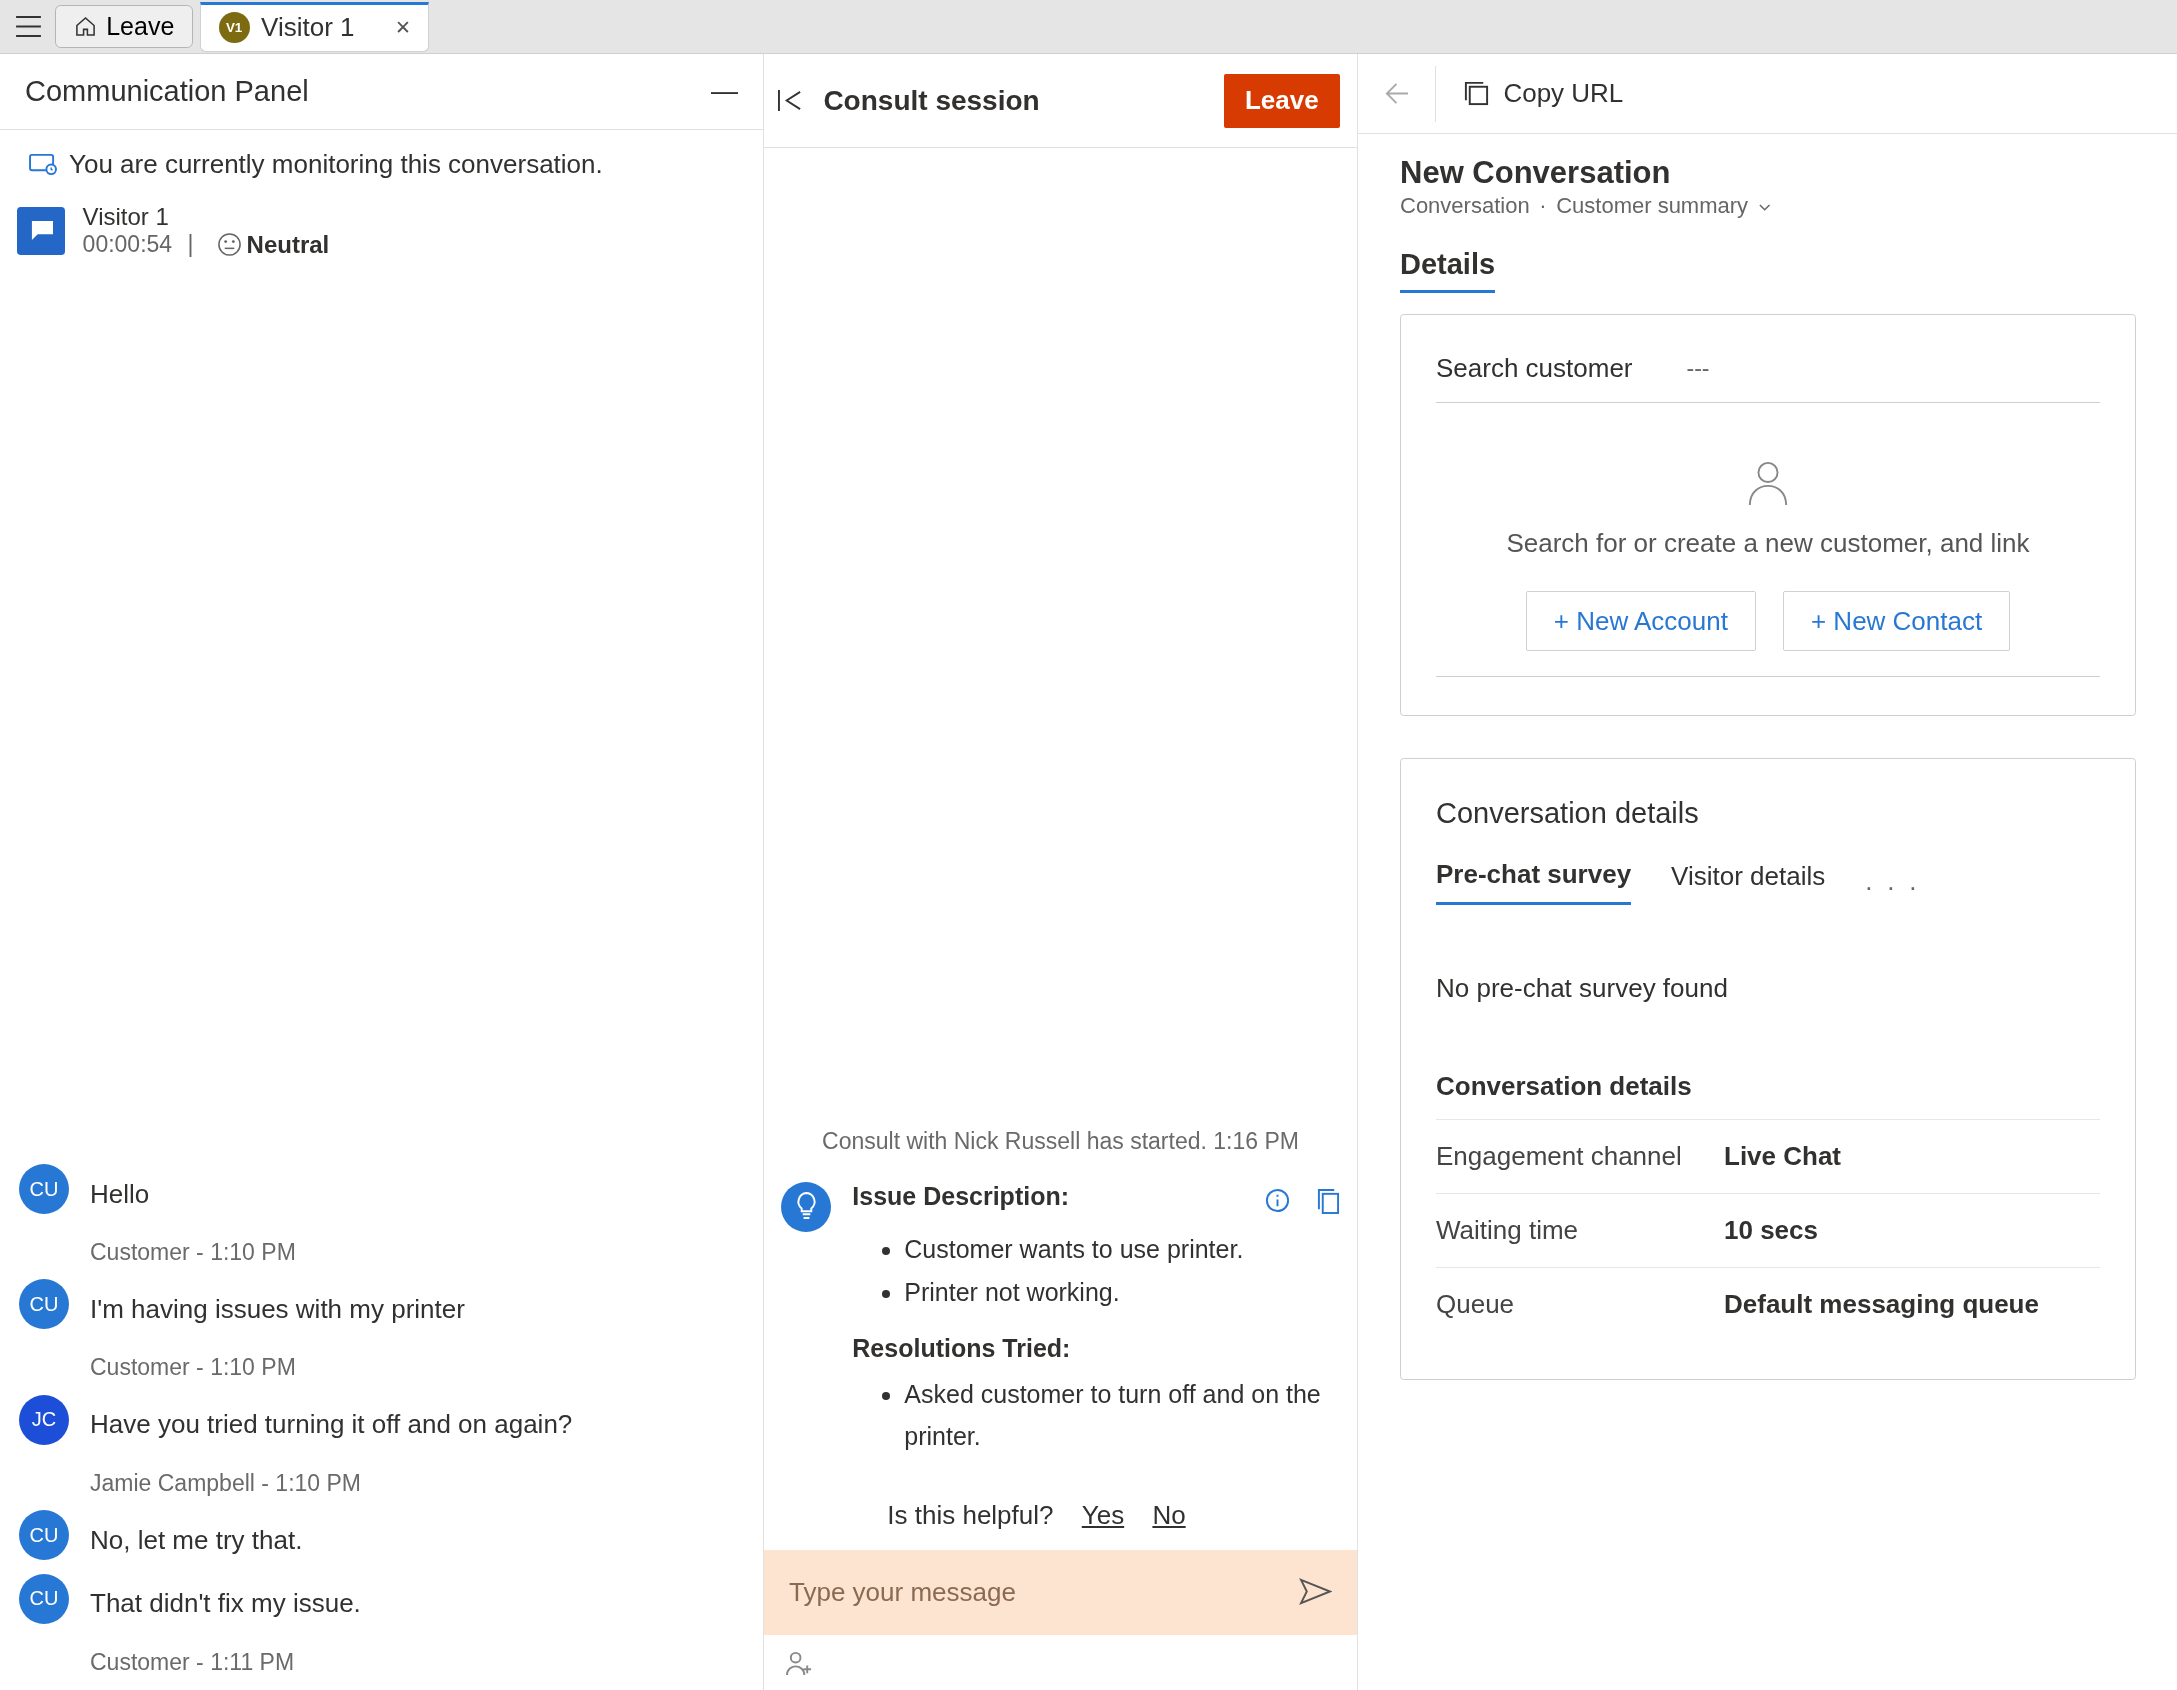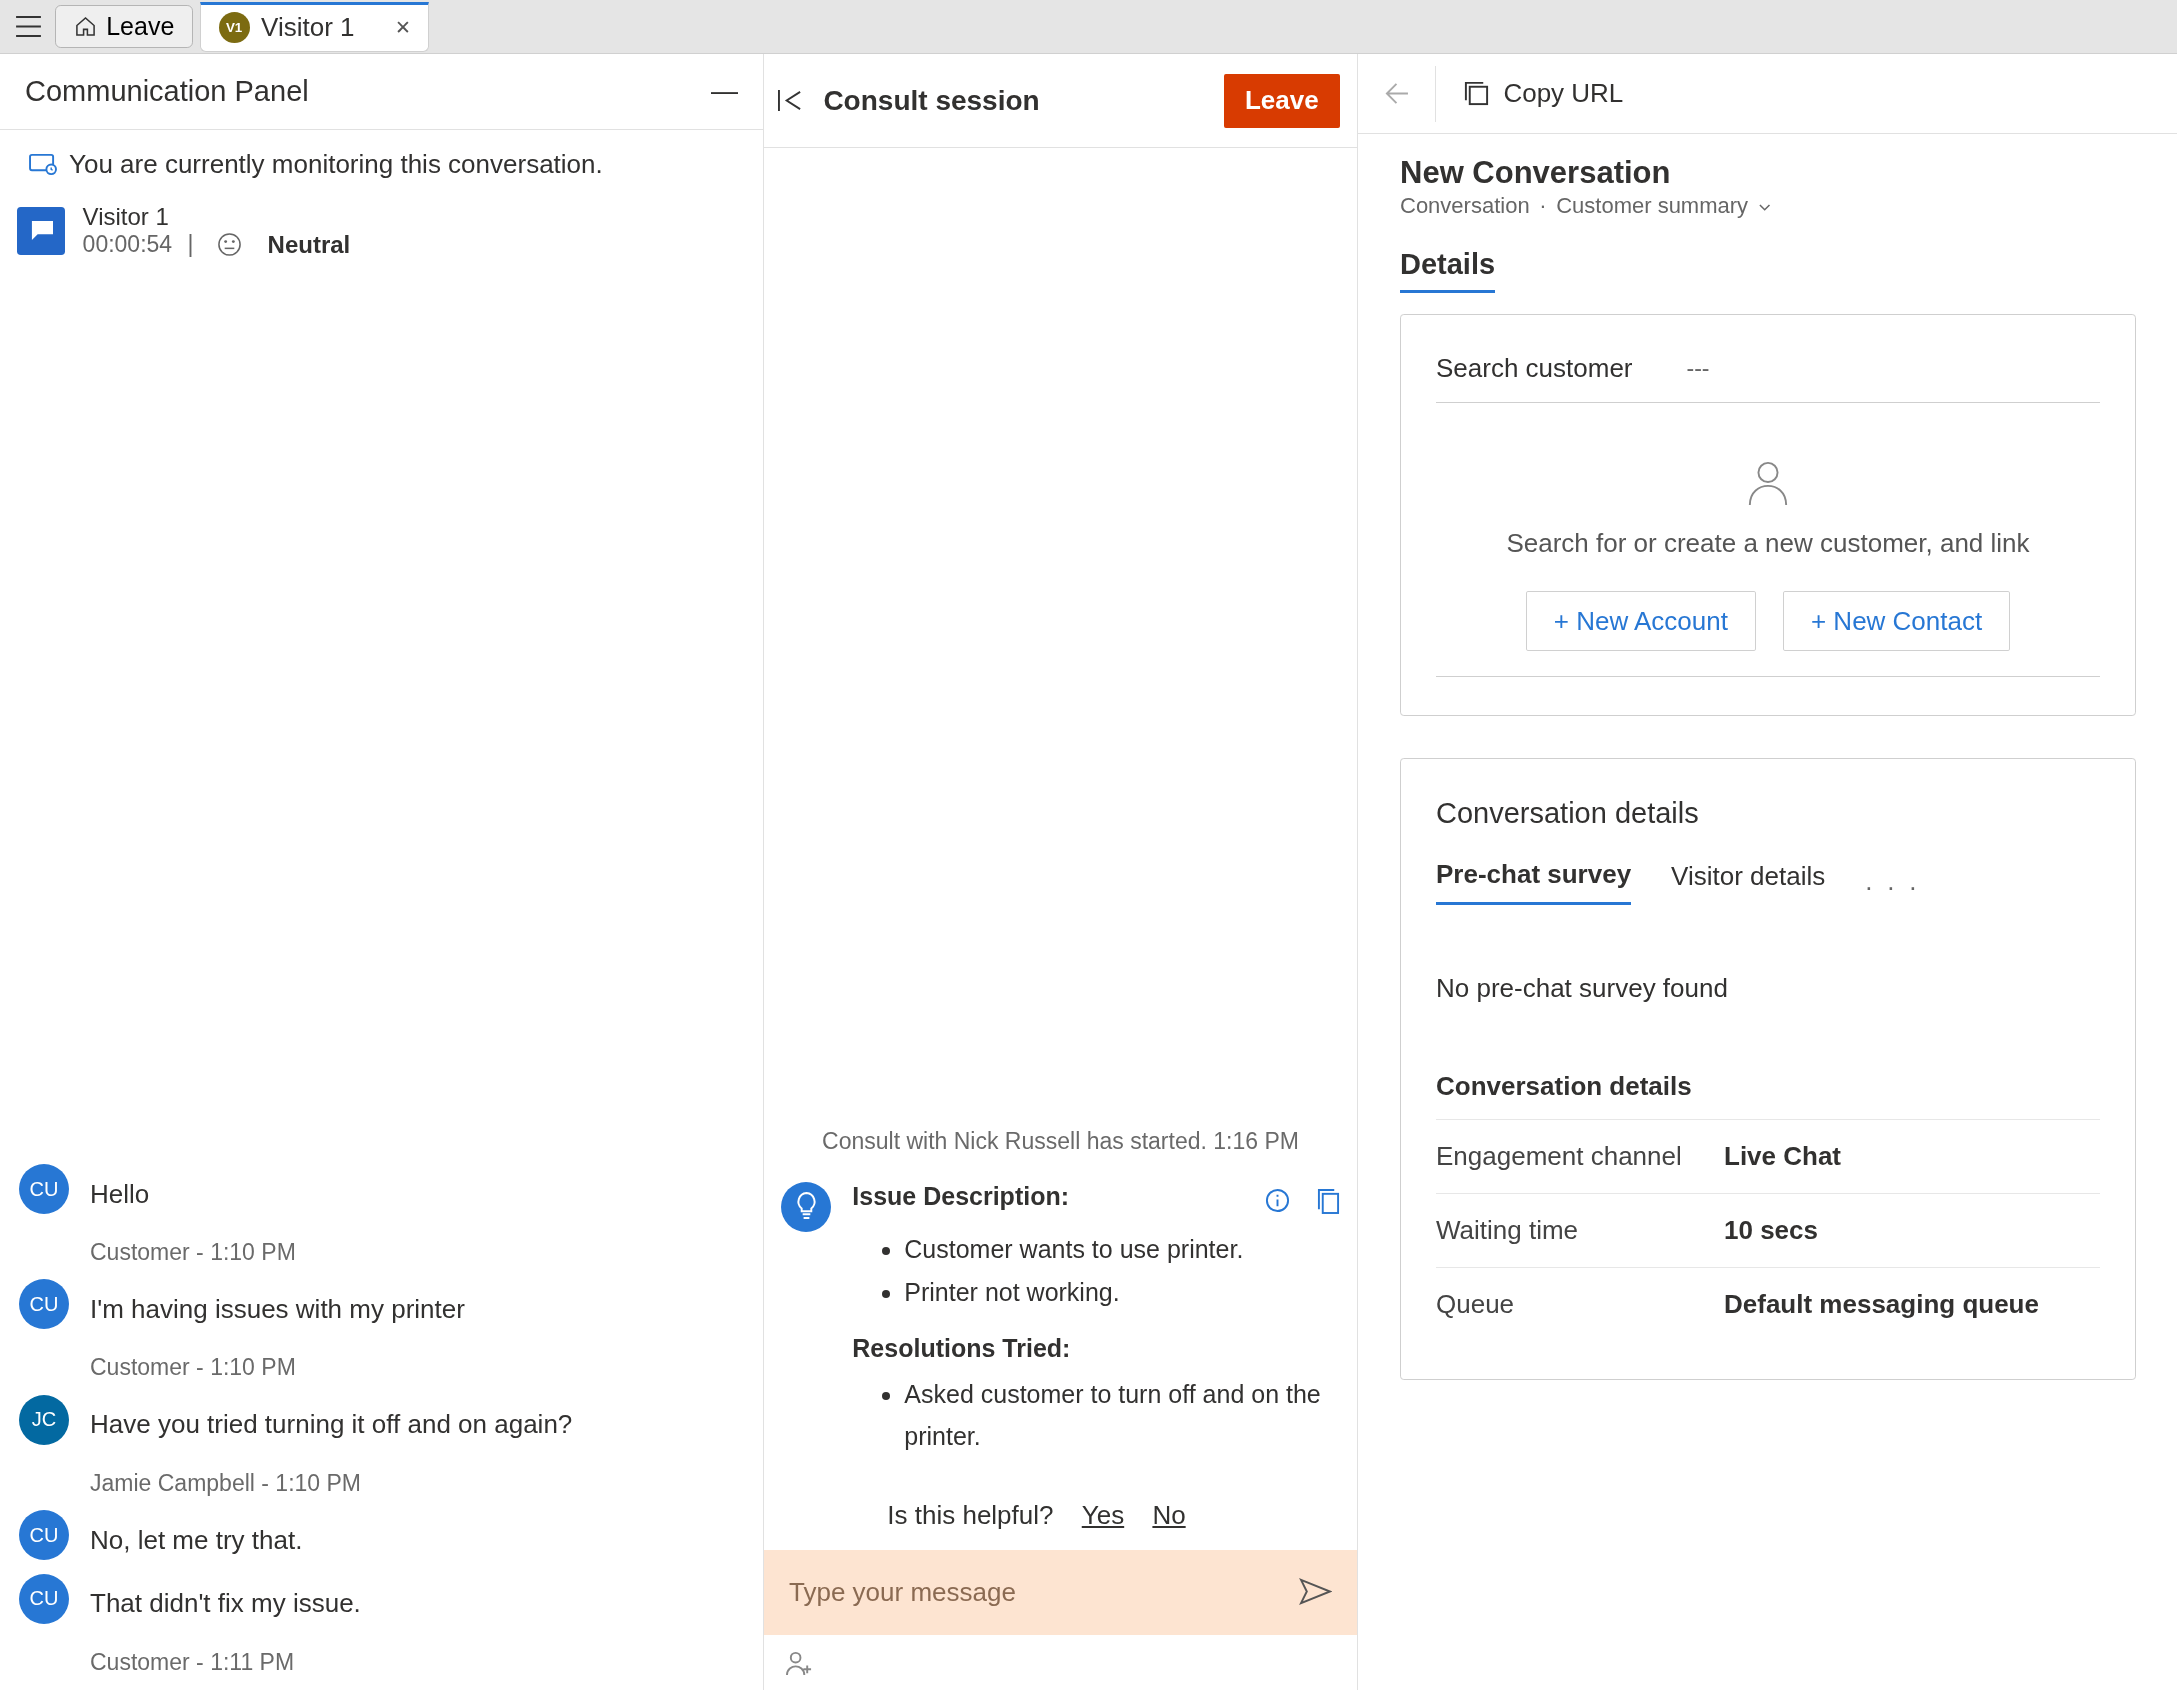--- a/index.html
+++ b/index.html
@@ -136,21 +136,21 @@
     .session-name {
       font-size: 24px;
     }
     .session-timer {
       font-size: 23px;
       color: #666;
     }
     .sentiment {
       display: flex;
       align-items: center;
-      gap: 26px;
+      gap: 5px;
       margin-left: 7.7px;
     }
     .sentiment-label {
       font-weight: 600;
       font-size: 24px;
     }
     .messages {
       flex: 1;
       padding: 15.4px 19px;
       display: flex;
@@ -170,21 +170,21 @@
       border-radius: 50%;
       background: #2777d4;
       color: #fff;
       display: flex;
       align-items: center;
       justify-content: center;
       font-size: 20px;
       font-weight: 400;
       flex-shrink: 0;
     }
-    .avatar.jc { background: #0369a1; }
+    .avatar.jc { background: #1d4ed8; }
     .msg-body { padding-top: 11.5px; }
     .msg-text {
       font-size: 26px;
       line-height: 1.4;
     }
     .msg-meta {
       font-size: 23px;
       color: #6a6a6a;
       margin-top: 25px;
       margin-left: 71px;

